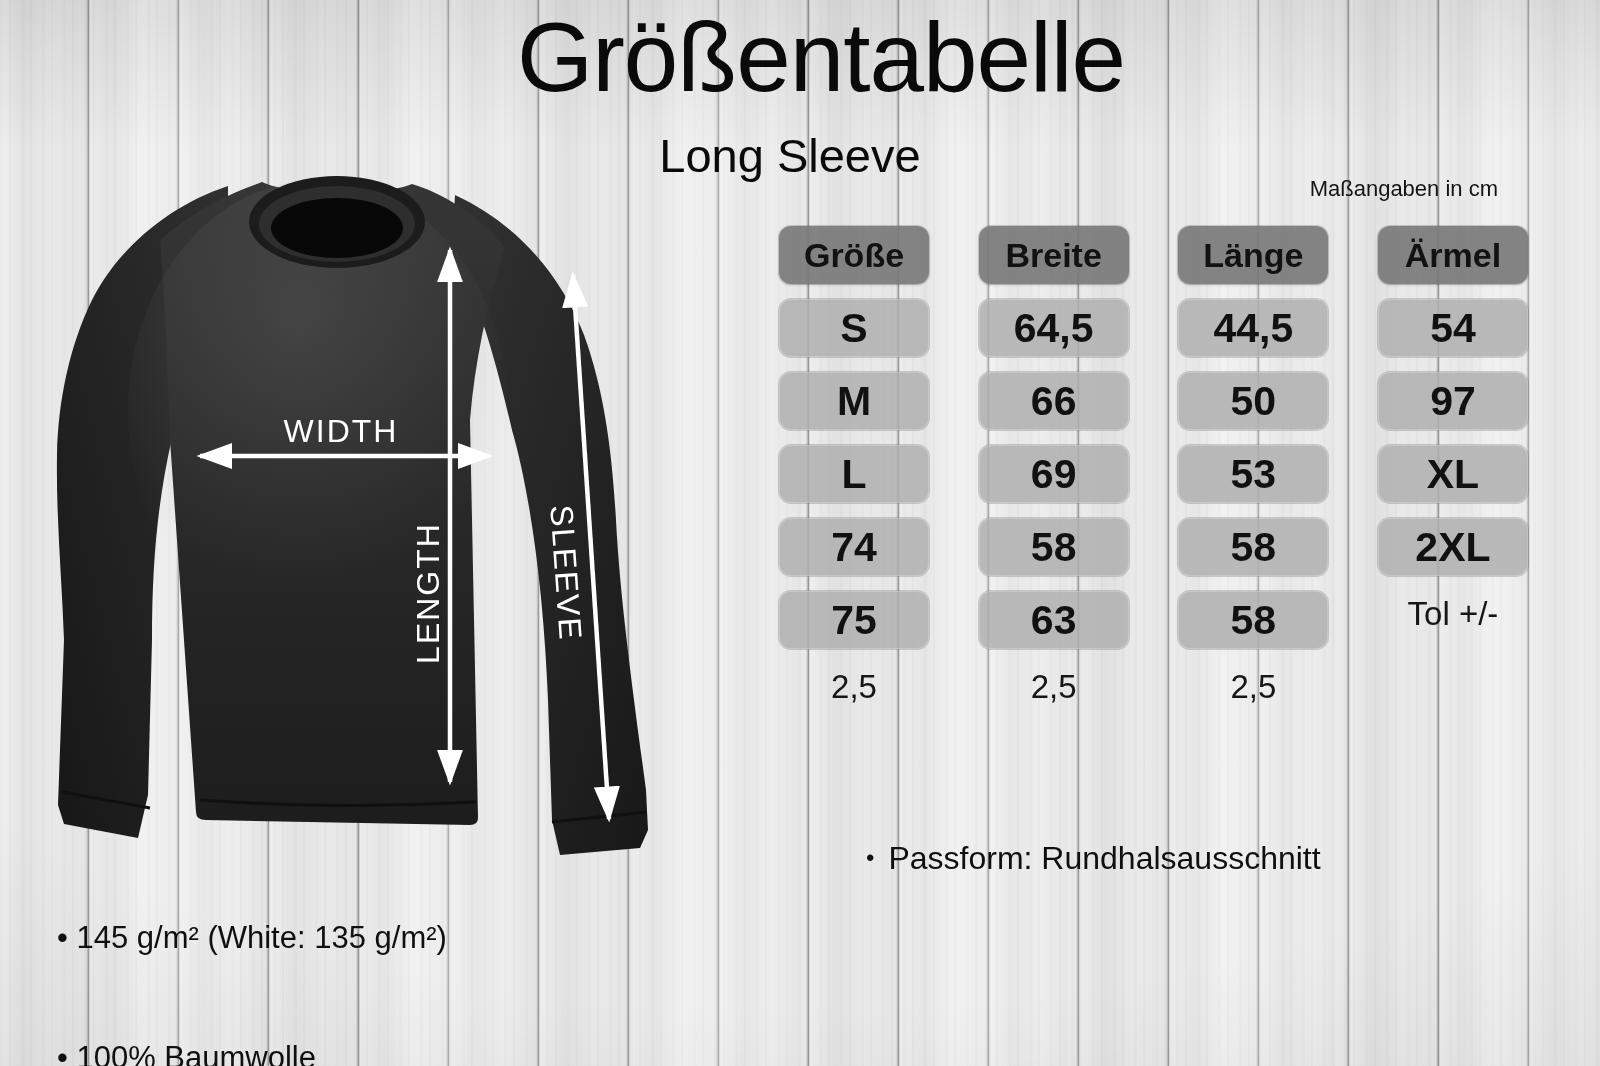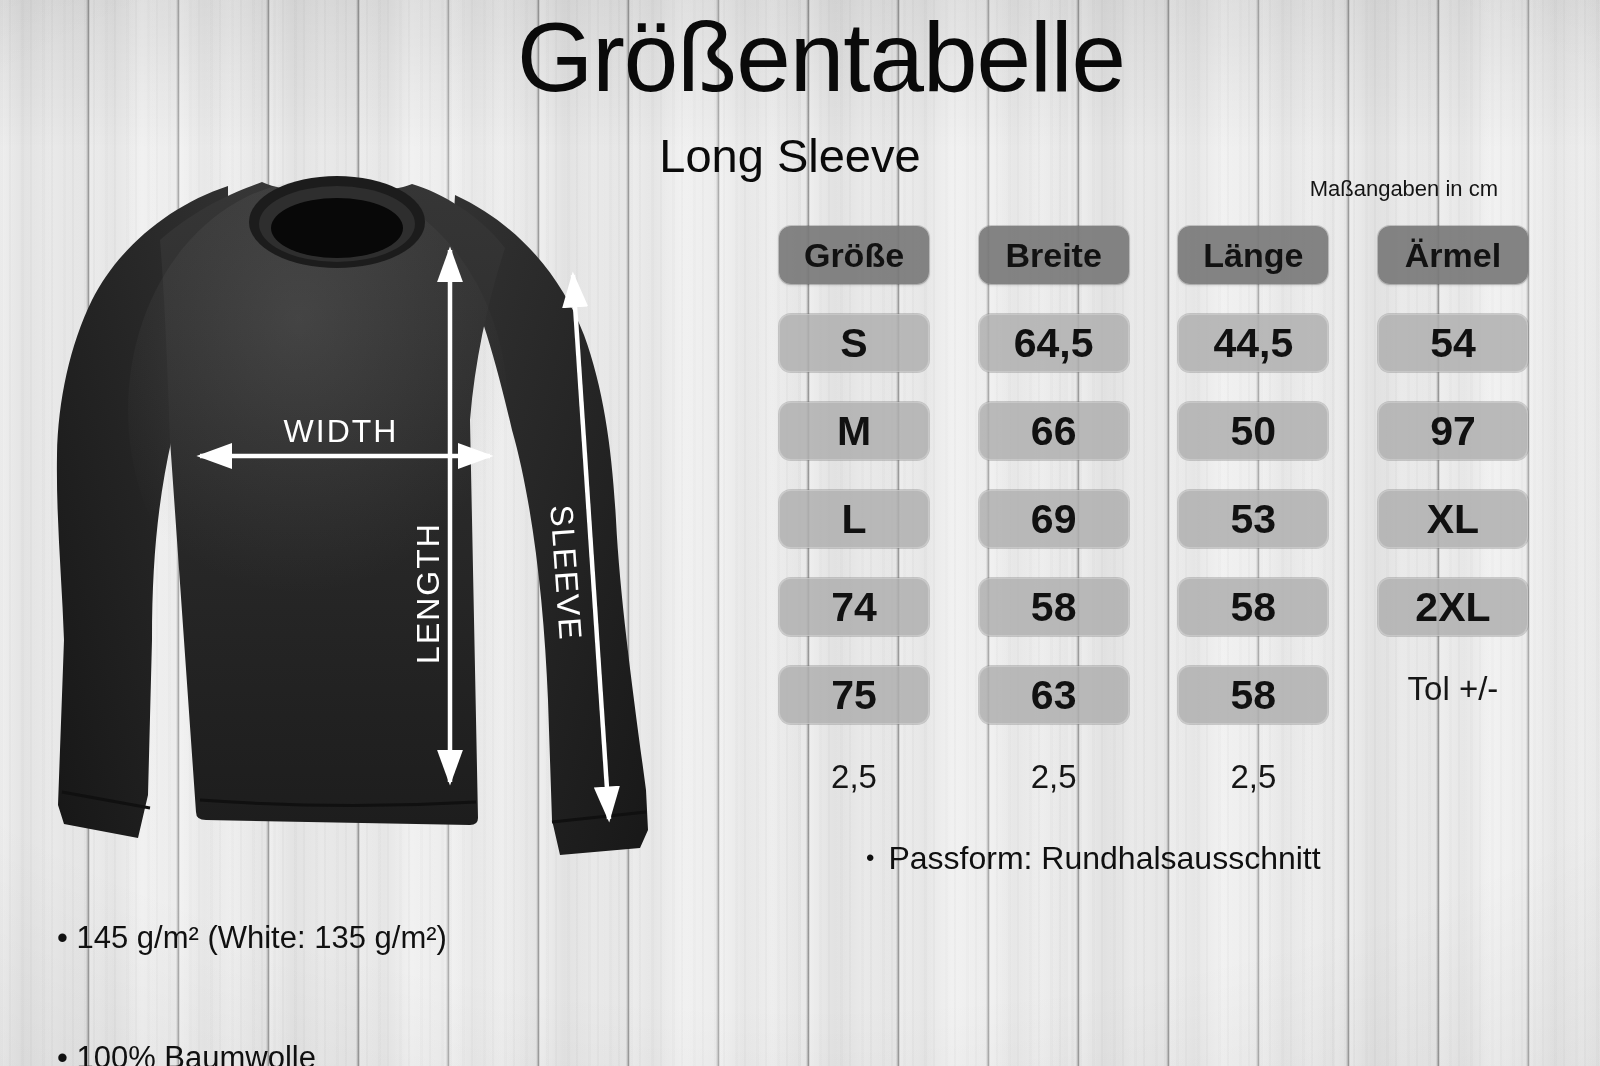--- a/index.html
+++ b/index.html
@@ -30,21 +30,21 @@
   }
   .units-note{
     position:absolute;top:176px;right:102px;
     font-size:22px;color:#141414;
   }
   .size-table{
     position:absolute;left:779px;top:226px;width:749px;
     display:grid;
     grid-template-columns:150px 150px 150px 150px;
     grid-auto-rows:58px;
-    row-gap:30px;
+    row-gap:15px;
     justify-content:space-between;
     text-align:center;
   }
   .cell{
     display:flex;align-items:center;justify-content:center;
     border-radius:12px;
   }
   .hdr{
     background:rgba(122,122,122,0.92);
     box-shadow:0 0 0 1px rgba(70,70,70,0.22), 0 1px 3px rgba(0,0,0,0.18);

